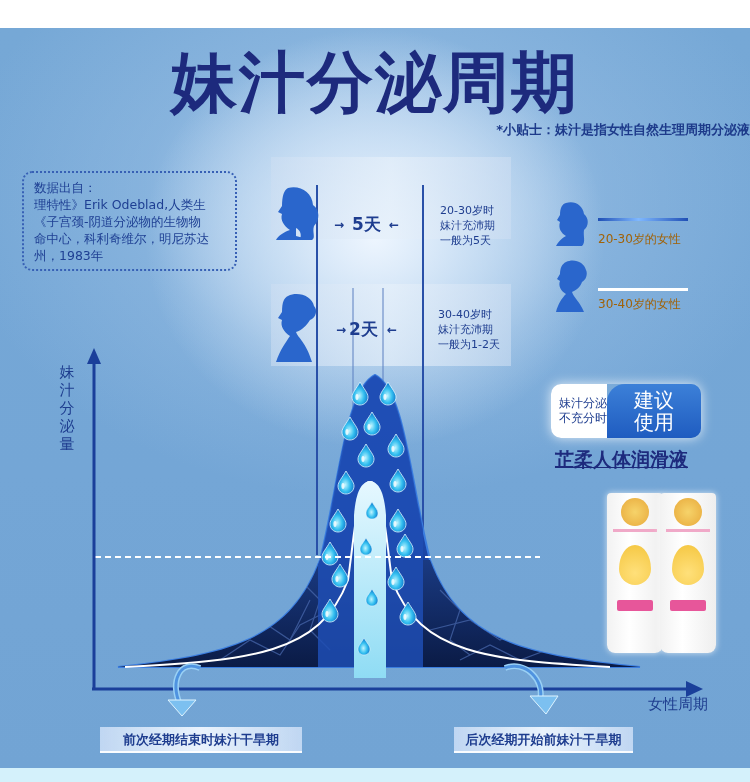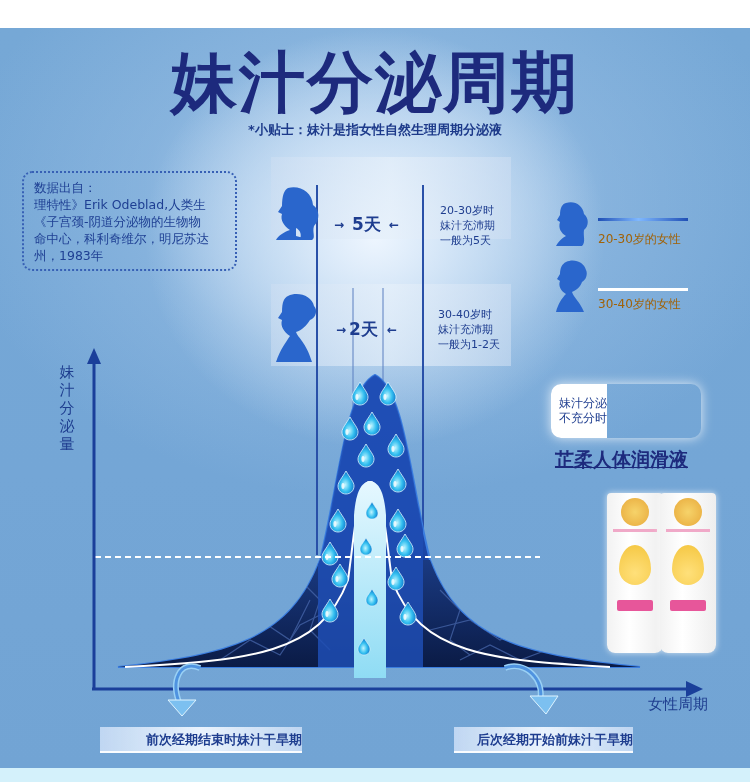--- a/index.html
+++ b/index.html
@@ -15,21 +15,21 @@
     overflow: hidden;
   }
   .bottom-strip { position: absolute; left: 0; top: 768px; width: 750px; height: 14px; background: #d4f1fb; }
 
   .title {
     position: absolute; top: 38px; left: 0; width: 750px; text-align: center;
     font-family: "DejaVu Sans", sans-serif; font-weight: bold; font-size: 66px;
     color: #1d2a7d; letter-spacing: 2px;
   }
   .tip {
-    position: absolute; top: 121px; left: 0; width: 750px; text-align: center;
+    position: absolute; top: 121px; left: 0; width: 750px; text-align: right;
     font-size: 13px; color: #1d3a8a; font-weight: bold;
   }
 
   .source-box {
     position: absolute; left: 22px; top: 171px; width: 215px; height: 100px;
     border: 2px dotted #3760b5; border-radius: 10px; padding: 6px 10px;
     font-size: 12.5px; line-height: 17px; color: #1e3f93;
   }
 
   .panel {
@@ -77,21 +77,21 @@
 
   .axis-label-y {
     position: absolute; left: 58px; top: 363px; width: 18px;
     font-size: 15px; line-height: 18px; color: #1e3d8f; text-align: center;
   }
   .axis-label-x { position: absolute; left: 648px; top: 695px; font-size: 15px; color: #1e3d8f; }
 
   .caption {
     position: absolute; top: 727px; height: 26px;
     background: linear-gradient(90deg, rgba(200,220,245,0.9), rgba(240,247,255,0.95) 50%, rgba(200,220,245,0.9));
-    font-size: 13px; font-weight: bold; color: #1e3d8f; text-align: right; line-height: 26px;
+    font-size: 13px; font-weight: bold; color: #1e3d8f; text-align: center; line-height: 26px;
     border-bottom: 2px solid rgba(255,255,255,0.9);
   }
   .caption.c1 { left: 100px; width: 202px; }
   .caption.c2 { left: 454px; width: 179px; }
 
   svg { position: absolute; left: 0; top: 0; }
 </style>
 </head>
 <body>
 
@@ -249,20 +249,24 @@
 <div class="legend-line" style="left:598px; top:218px; width:90px; background:linear-gradient(90deg,#1f4fb5,#7fb8ff 45%,#1f4fb5);"></div>
 <div class="legend-label" style="left:598px; top:231px;">20-30岁的女性</div>
 <div class="legend-line" style="left:598px; top:288px; width:90px; background:#ffffff;"></div>
 <div class="legend-label" style="left:598px; top:296px;">30-40岁的女性</div>
 
 <div class="promo-badge">
   <div class="promo-left">
     <div>妹汁分泌</div>
     <div>不充分时</div>
   </div>
+  <div class="promo-right">
+    <div>建议</div>
+    <div>使用</div>
+  </div>
 </div>
 <div class="product-name">芷柔人体润滑液</div>
 
 <div class="tube" style="left:607px;">
   <div class="cap"></div>
     <div class="pinkline"></div>
     <div class="drop"></div>
     <div class="tag"></div>
 </div>
 <div class="tube" style="left:660px;">

